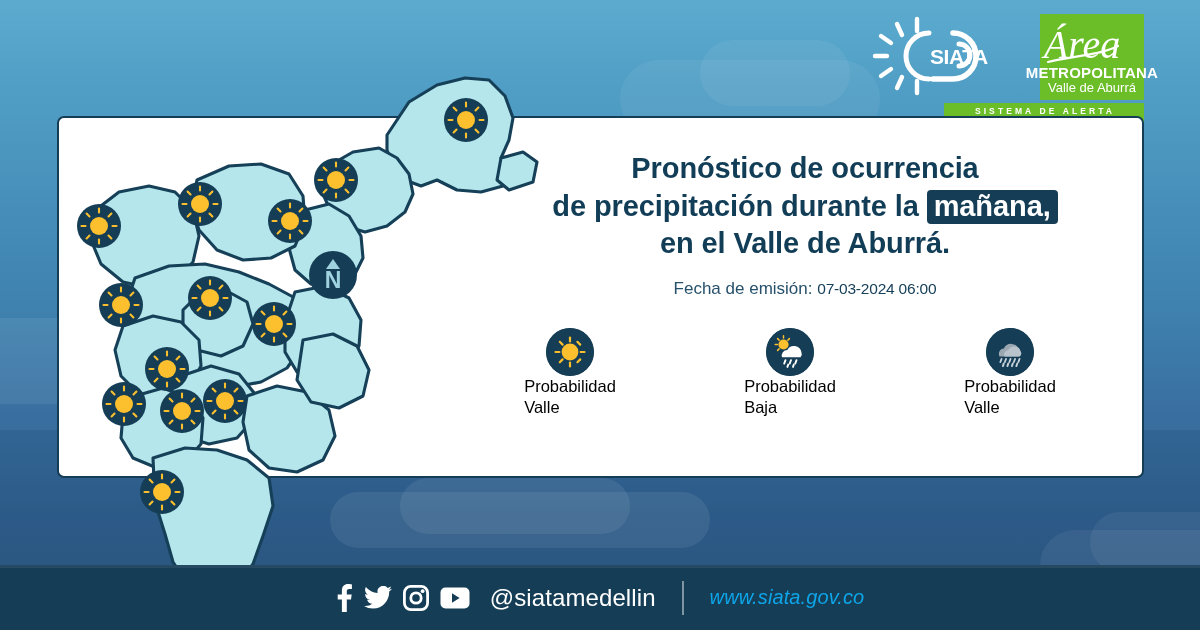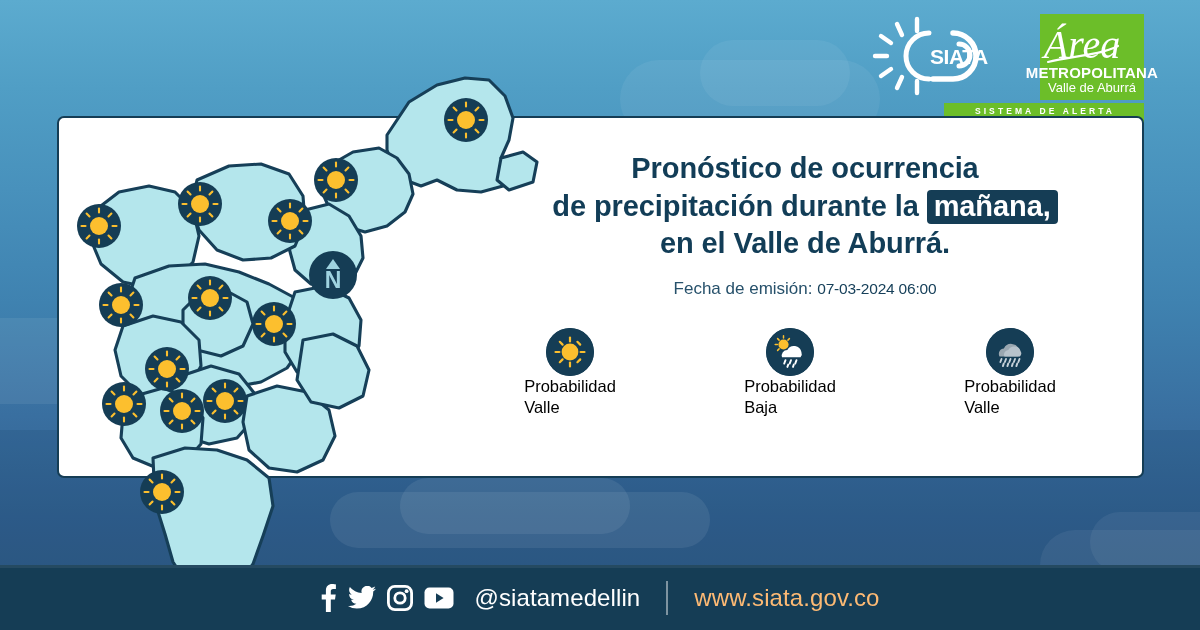--- a/index.html
+++ b/index.html
@@ -92,21 +92,21 @@
   
   .footer{
     position:absolute;left:0;bottom:0;width:1200px;height:65px;
     background:#153d55;display:flex;align-items:center;justify-content:center;gap:0;
   }
   .footer-inner{display:flex;align-items:center;}
   .social{display:flex;align-items:center;gap:11px;margin-right:20px;}
   .social svg{display:block;}
   .handle{color:#fff;font-size:24px;letter-spacing:.1px;}
   .divider{width:2px;height:34px;background:rgba(255,255,255,.45);margin:0 26px;}
-  .site{color:#fdba74;font-size:24px;letter-spacing:.1px;}
+  .site{color:#0ea5e9;font-size:20px;letter-spacing:.1px;font-style:italic;}
   .footer-topline{position:absolute;left:0;top:0;width:1200px;height:3px;background:rgba(255,255,255,.07);}
 </style>
 </head>
 <body>
 
 <div class="stage">
 
   <div class="bg-sky"></div>
   <div class="bg-band"></div>
   <div class="bg-cloud c3"></div>

